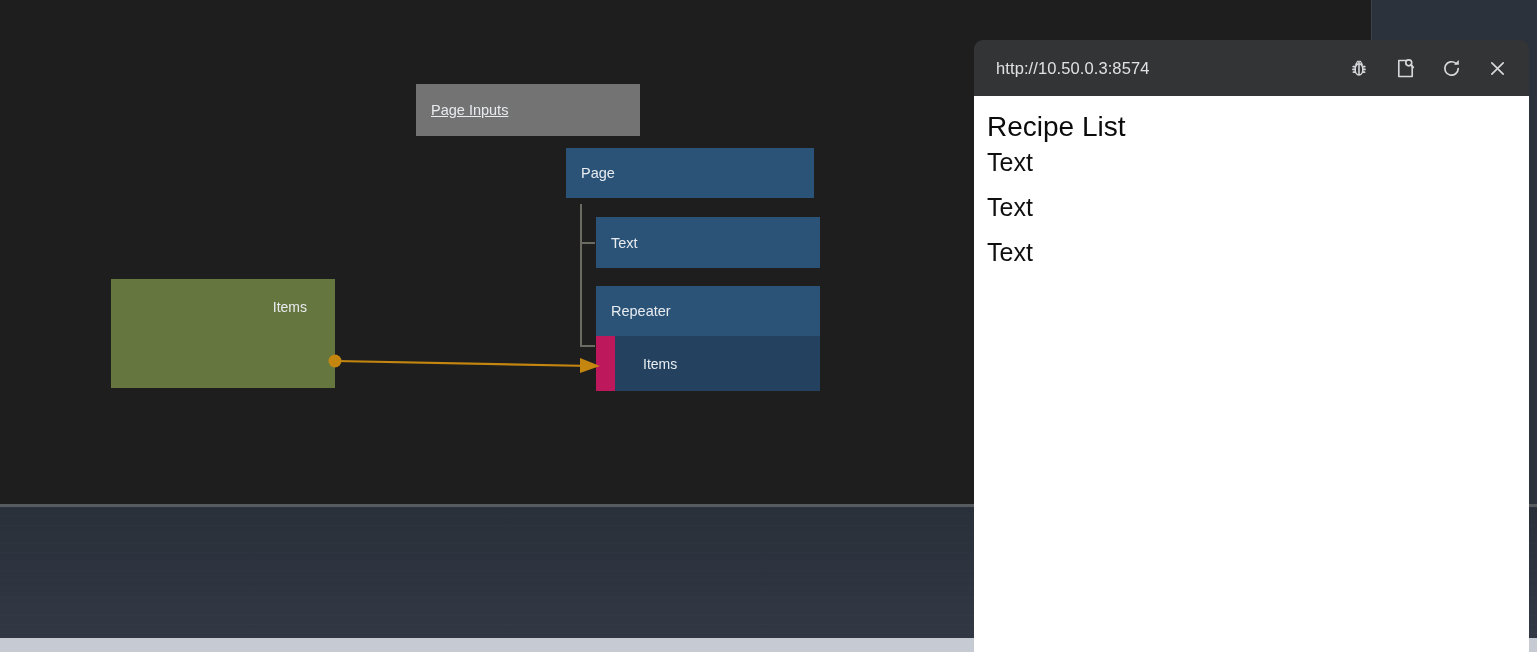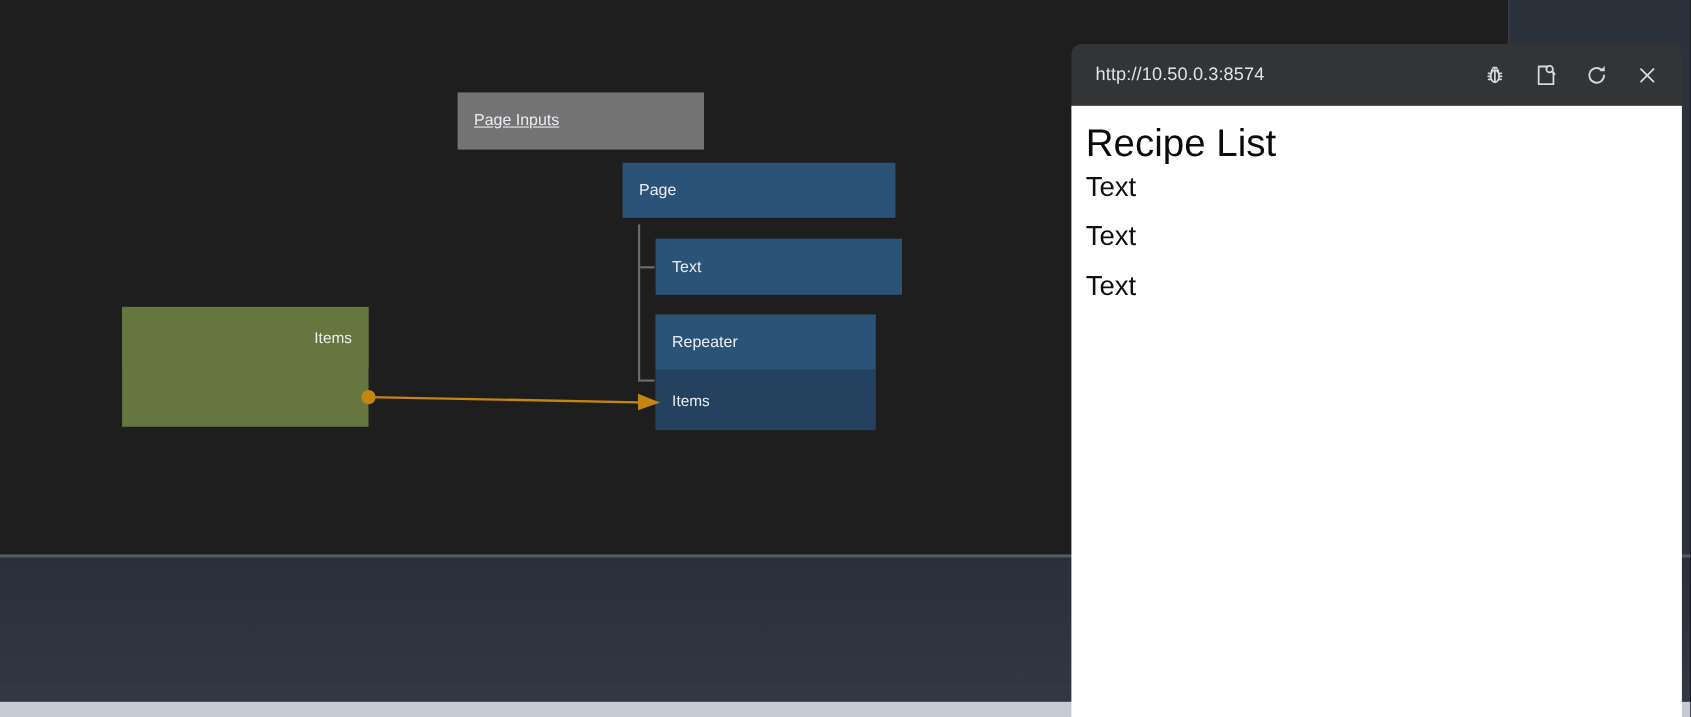--- a/index.html
+++ b/index.html
@@ -85,23 +85,24 @@
     padding-left: 15px;
     height: 100%;
     box-sizing: border-box;
     white-space: nowrap;
   }
   .node-port {
     display: flex;
     align-items: center;
     height: 100%;
     box-sizing: border-box;
-    padding: 0 15px;
+    padding: 0 28px;
     white-space: nowrap;
     font-size: 14px;
+    margin-left: 19px;
   }
   .port-out { justify-content: flex-end; }
   .port-in  { justify-content: flex-start; }
 
   
   #node-page-inputs {
     left: 416px; top: 84px;
     width: 224px; height: 52px;
     background: #737373;
     text-decoration: underline;
@@ -114,22 +115,22 @@
   }
   
   #node-text {
     left: 596px; top: 217px;
     width: 224px; height: 51px;
     background: #2b5377;
   }
   
   #node-repeater {
     left: 596px; top: 286px;
-    width: 200px; height: 105px;
-    background: #404040;
+    width: 224px; height: 105px;
+    background: #be185d;
   }
   #node-repeater .node-header {
     height: 50px;
     background: #2b5377;
   }
   #node-repeater .node-port {
     height: 55px;
     background: #24425f;
   }
   
@@ -215,21 +216,21 @@
   .icon-btn svg { display: block; }
   .popup-body {
     height: 558px;
     background: #ffffff;
     padding: 14px 0 0 13px;
     box-sizing: border-box;
     overflow: hidden;
   }
   .preview-title {
     font-family: "Liberation Sans", sans-serif;
-    font-size: 35px;
+    font-size: 28px;
     font-weight: normal;
     color: #0b0b0b;
     margin: 0 0 7px 0;
     line-height: 1.18;
   }
   .preview-item {
     font-size: 25px;
     color: #101010;
     line-height: 1.0;
     margin: 0 0 20px 0;

